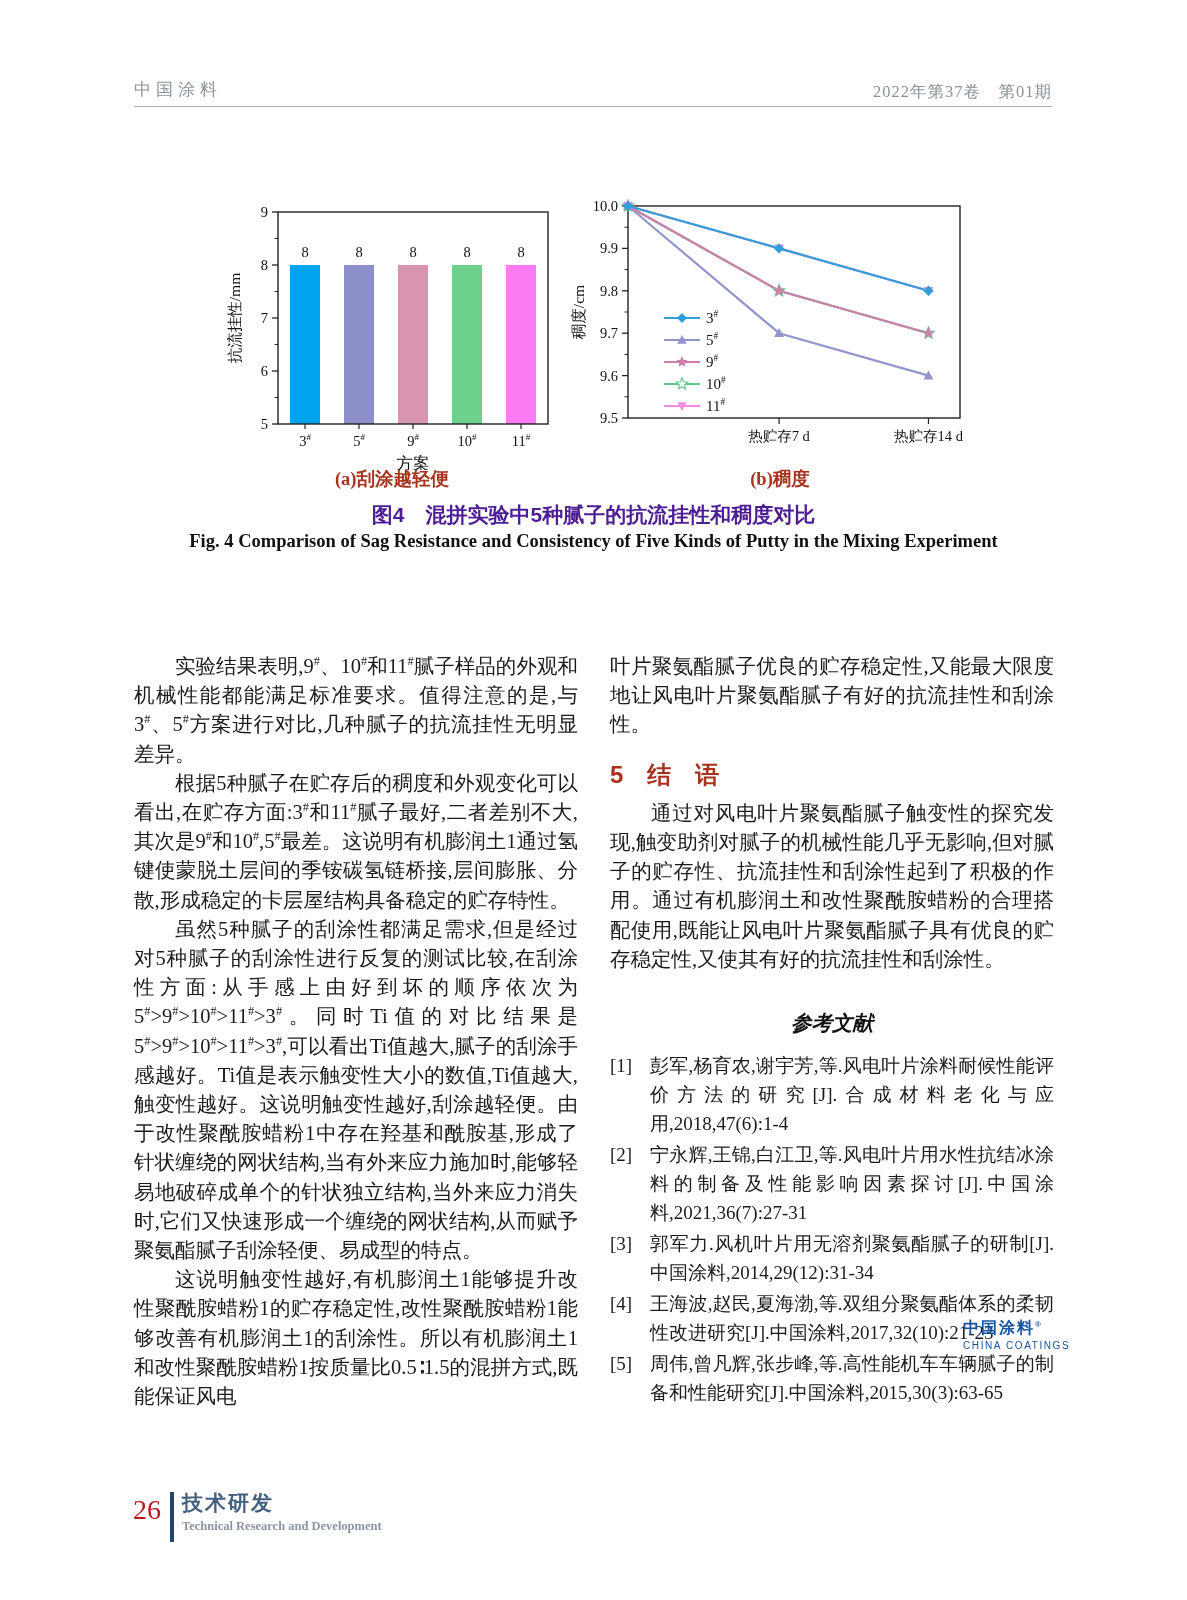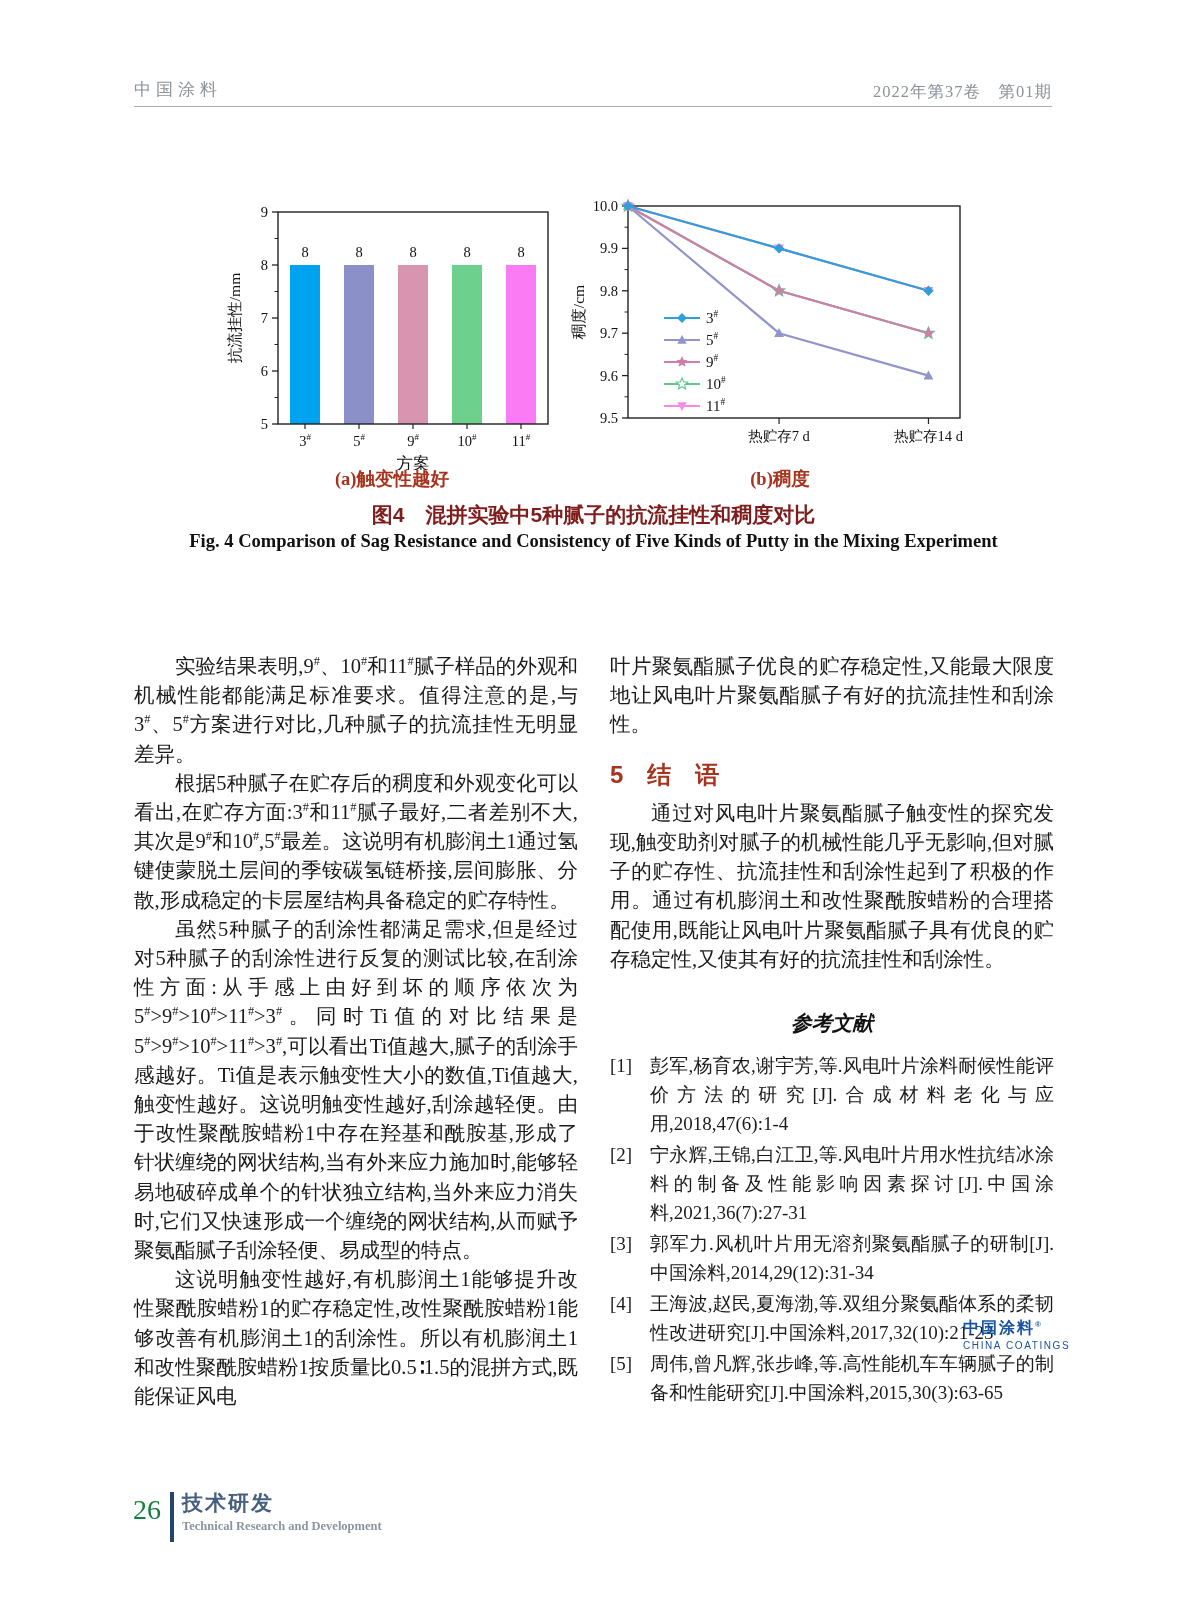--- a/index.html
+++ b/index.html
@@ -10,21 +10,21 @@
         font-size:17px;color:#8b9298;letter-spacing:5px;}
   .hdr-issue{position:absolute;right:135px;top:81px;font-size:16.5px;color:#8b9298;letter-spacing:1px;}
   .hdr-rule{position:absolute;left:134px;top:106px;width:918px;border-top:1.5px solid #a9aeb3;}
   
   .chart-a{position:absolute;left:224px;top:198px;width:336px;}
   .chart-b{position:absolute;left:568px;top:192px;width:406px;}
   .subcap{position:absolute;width:336px;text-align:center;font-size:18.5px;font-weight:bold;color:#a8321c;}
   .subcap-a{left:224px;top:466px;}
   .subcap-b{left:600px;top:466px;width:360px;}
   .figcap-zh{position:absolute;left:0;top:501px;width:1187px;text-align:center;
-        font-family:"Liberation Sans",sans-serif;font-weight:bold;font-size:21px;color:#7f1d1d;}
+        font-family:"Liberation Sans",sans-serif;font-weight:bold;font-size:21px;color:#4c1d95;}
   .figcap-en{position:absolute;left:0;top:531px;width:1187px;text-align:center;
         font-weight:bold;font-size:18.5px;color:#111;}
   
   .col{position:absolute;width:444px;font-size:20.5px;line-height:29.2px;text-align:justify;}
   .col-left{left:134px;top:652px;}
   .col-right{left:610px;top:652px;}
   .col p{margin:0;}
   .col p.indent{text-indent:2em;}
   sup{font-size:60%;vertical-align:super;line-height:0;}
   .sec-heading{margin:20px 0 10px 0;font-family:"Liberation Sans",sans-serif;
@@ -32,21 +32,21 @@
   .refs-title{margin:34px 0 14px 0;text-align:center;font-family:"Liberation Sans",sans-serif;
         font-weight:bold;font-size:20.5px;color:#111;font-style:italic;}
   .ref-item{position:relative;padding-left:40px;font-size:19px;line-height:29px;margin-bottom:2px;text-align:justify;}
   .ref-num{position:absolute;left:0;top:0;}
   
   .logo{position:absolute;left:963px;top:1318px;width:120px;color:#17539f;}
   .logo-zh{font-family:"Liberation Sans",sans-serif;font-weight:bold;font-size:16px;letter-spacing:2px;}
   .logo-mark{font-size:8px;vertical-align:super;}
   .logo-en{font-family:"Liberation Sans",sans-serif;font-size:10px;letter-spacing:1.6px;margin-top:1px;}
   
-  .ftr-page{position:absolute;left:133px;top:1494px;font-size:28px;color:#15803d;}
+  .ftr-page{position:absolute;left:133px;top:1494px;font-size:28px;color:#b91c1c;}
   .ftr-bar{position:absolute;left:170px;top:1492px;width:4px;height:50px;background:#24466e;}
   .ftr-zh{position:absolute;left:182px;top:1489px;font-family:"Liberation Sans",sans-serif;
         font-weight:bold;font-size:21px;color:#45607e;letter-spacing:2px;}
   .ftr-en{position:absolute;left:182px;top:1519px;font-weight:bold;font-size:12.5px;color:#8a94a2;}
   svg text{font-family:"Liberation Serif","DejaVu Serif",serif;}
 </style>
 </head>
 <body>
 
 <div class="page">
@@ -151,21 +151,21 @@
         <text x="138" y="175" font-size="15" text-anchor="start" fill="#111"><tspan>9</tspan><tspan dy="-6" font-size="9.3">#</tspan></text>
         <line x1="96" y1="192" x2="132" y2="192" stroke="#5fca8e" stroke-width="2.2"></line>
         <path d="M114.00,186.00L115.59,189.82L119.71,190.15L116.57,192.83L117.53,196.85L114.00,194.70L110.47,196.85L111.43,192.83L108.29,190.15L112.41,189.82Z" fill="#fff" stroke="#5fca8e" stroke-width="1.1"></path>
         <text x="138" y="197" font-size="15" text-anchor="start" fill="#111"><tspan>10</tspan><tspan dy="-6" font-size="9.3">#</tspan></text>
         <line x1="96" y1="214" x2="132" y2="214" stroke="#f68ae4" stroke-width="2.2"></line>
         <path d="M114 219L118.75 210.25L109.25 210.25Z" fill="#f68ae4"></path>
         <text x="138" y="219" font-size="15" text-anchor="start" fill="#111"><tspan>11</tspan><tspan dy="-6" font-size="9.3">#</tspan></text>
         <text x="16" y="120" font-size="15.5" text-anchor="middle" fill="#111" transform="rotate(-90 16 120)">稠度/cm</text>
       </svg>
   </div>
-  <div class="subcap subcap-a">(a)触变性越好</div>
+  <div class="subcap subcap-a">(a)刮涂越轻便</div>
   <div class="subcap subcap-b">(b)稠度</div>
   <div class="figcap-zh">图4　混拼实验中5种腻子的抗流挂性和稠度对比</div>
   <div class="figcap-en">Fig. 4   Comparison of Sag Resistance and Consistency of Five Kinds of Putty in the Mixing Experiment</div>
 
   <div class="col col-left">
     <p class="indent">实验结果表明,9<sup>#</sup>、10<sup>#</sup>和11<sup>#</sup>腻子样品的外观和机械性能都能满足标准要求。值得注意的是,与3<sup>#</sup>、5<sup>#</sup>方案进行对比,几种腻子的抗流挂性无明显差异。</p>
     <p class="indent">根据5种腻子在贮存后的稠度和外观变化可以看出,在贮存方面:3<sup>#</sup>和11<sup>#</sup>腻子最好,二者差别不大,其次是9<sup>#</sup>和10<sup>#</sup>,5<sup>#</sup>最差。这说明有机膨润土1通过氢键使蒙脱土层间的季铵碳氢链桥接,层间膨胀、分散,形成稳定的卡层屋结构具备稳定的贮存特性。</p>
     <p class="indent">虽然5种腻子的刮涂性都满足需求,但是经过对5种腻子的刮涂性进行反复的测试比较,在刮涂性方面:从手感上由好到坏的顺序依次为5<sup>#</sup>&gt;9<sup>#</sup>&gt;10<sup>#</sup>&gt;11<sup>#</sup>&gt;3<sup>#</sup>。同时Ti值的对比结果是5<sup>#</sup>&gt;9<sup>#</sup>&gt;10<sup>#</sup>&gt;11<sup>#</sup>&gt;3<sup>#</sup>,可以看出Ti值越大,腻子的刮涂手感越好。Ti值是表示触变性大小的数值,Ti值越大,触变性越好。这说明触变性越好,刮涂越轻便。由于改性聚酰胺蜡粉1中存在羟基和酰胺基,形成了针状缠绕的网状结构,当有外来应力施加时,能够轻易地破碎成单个的针状独立结构,当外来应力消失时,它们又快速形成一个缠绕的网状结构,从而赋予聚氨酯腻子刮涂轻便、易成型的特点。</p>
     <p class="indent">这说明触变性越好,有机膨润土1能够提升改性聚酰胺蜡粉1的贮存稳定性,改性聚酰胺蜡粉1能够改善有机膨润土1的刮涂性。所以有机膨润土1和改性聚酰胺蜡粉1按质量比0.5∶1.5的混拼方式,既能保证风电</p>
   </div>

